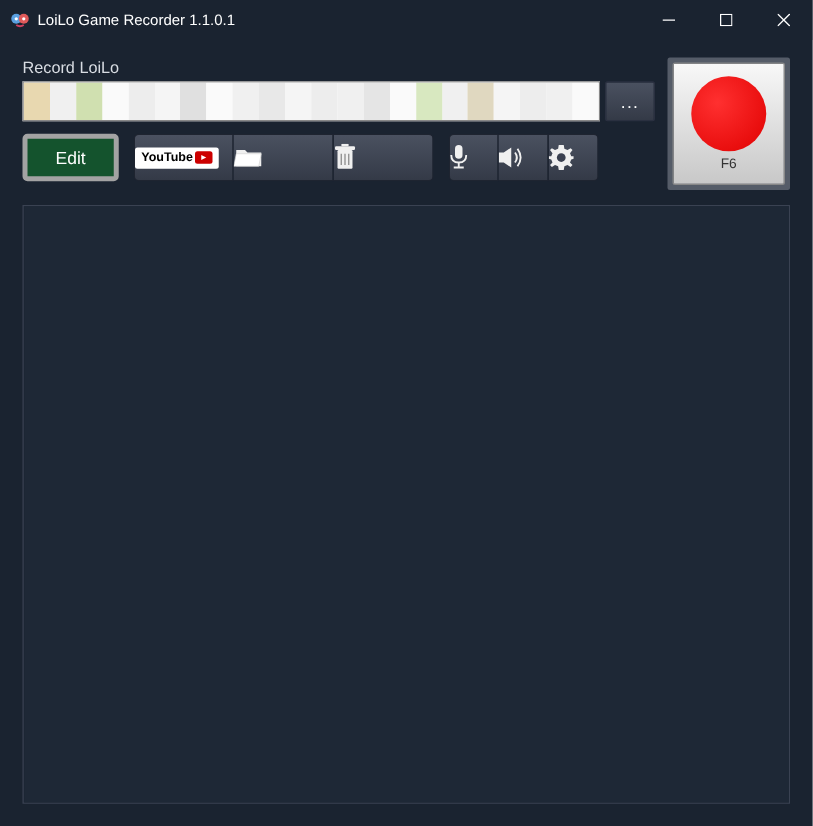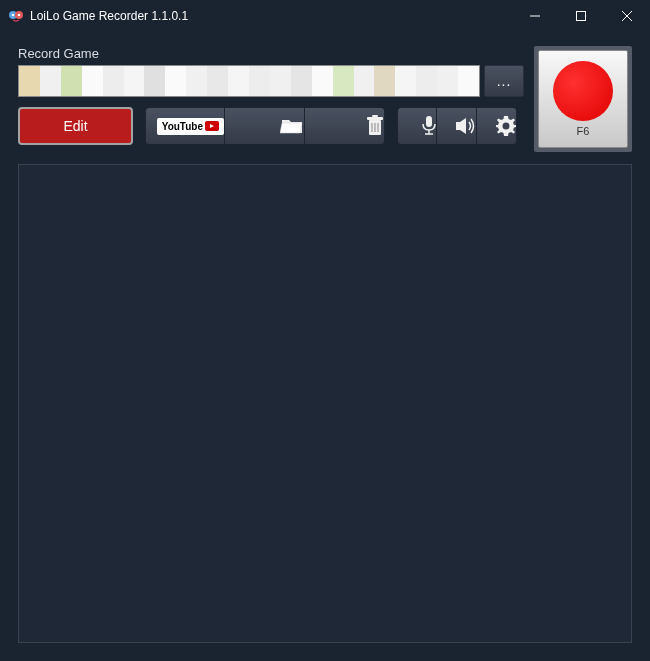--- a/index.html
+++ b/index.html
@@ -99,44 +99,44 @@
       font-size: 14px;
       cursor: pointer;
       letter-spacing: 1px;
     }
     .toolbar {
       display: flex;
       gap: 12px;
       align-items: center;
     }
     .edit-btn {
-      width: 115px;
+      width: 77px;
       height: 38px;
-      background: #b91c1c;
-      border: 2px solid #a3a3a3;
+      background: #14532d;
+      border: 4px solid #a3a3a3;
       border-radius: 4px;
       color: #fff;
       font-size: 14px;
       display: flex;
       align-items: center;
       justify-content: center;
       cursor: pointer;
     }
     .btn-group {
       display: flex;
     }
     .tool-btn {
       width: 80px;
       height: 38px;
       background: linear-gradient(#4a5160, #343a47);
       border: 1px solid #1e2430;
       color: #fff;
       display: flex;
       align-items: center;
-      justify-content: flex-end;
+      justify-content: flex-start;
       cursor: pointer;
     }
     .btn-group .tool-btn:first-child { border-radius: 4px 0 0 4px; }
     .btn-group .tool-btn:last-child { border-radius: 0 4px 4px 0; }
     .btn-group .tool-btn:not(:first-child) { border-left: none; }
     .btn-group.small .tool-btn { width: 40px; }
     .youtube-badge {
       background: #fff;
       color: #000;
       font-size: 10px;
@@ -243,21 +243,21 @@
             <line x1="0" y1="0" x2="10" y2="10" stroke-width="1"></line>
             <line x1="10" y1="0" x2="0" y2="10" stroke-width="1"></line>
           </svg>
       </div>
     </div>
   </div>
 
   <div class="content">
     <div class="top-row">
       <div class="left-col">
-        <div class="record-label">Record Game</div>
+        <div class="record-label">Record LoiLo</div>
         <div class="game-input-row">
           <div class="game-input">
             <div class="pixelate">
               <span style="background:#e8d8b0"></span>
                 <span style="background:#f0f0f0"></span>
               <span style="background:#d0e0b0"></span>
                 <span style="background:#fafafa"></span>
               <span style="background:#ededed"></span>
                 <span style="background:#f5f5f5"></span>
               <span style="background:#e0e0e0"></span>

